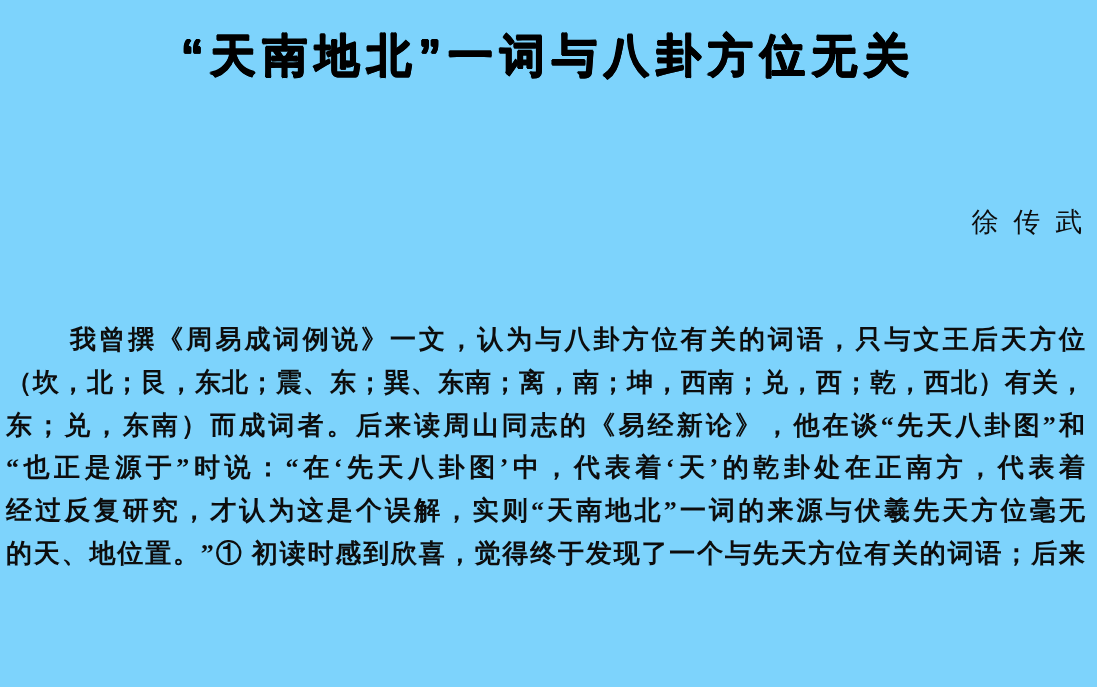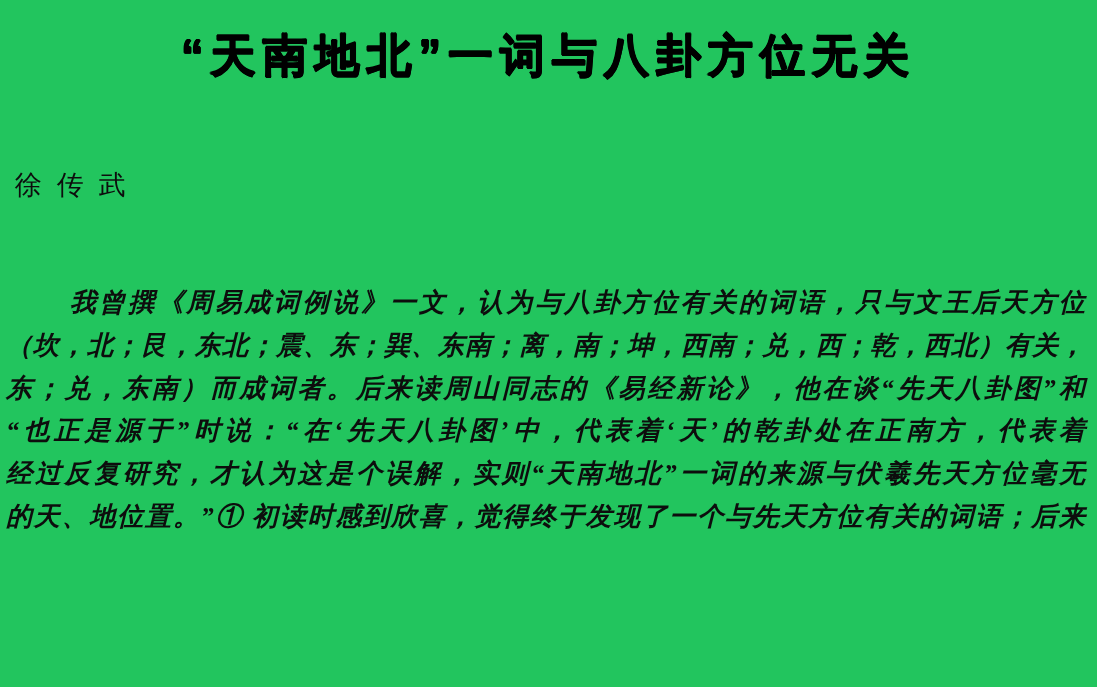--- a/index.html
+++ b/index.html
@@ -4,43 +4,43 @@
 <style>
   html, body {
     margin: 0;
     padding: 0;
     background: #ffffff;
   }
   .page {
     position: relative;
     width: 1097px;
     height: 687px;
-    background: #22c55e;
+    background: #7dd3fc;
     overflow: hidden;
     color: #0a0a0a;
     font-family: "Liberation Sans", sans-serif;
   }
   .article-title {
     margin: 0;
     padding-top: 27px;
     text-align: center;
     font-size: 45px;
     line-height: 58px;
     font-weight: 900;
     letter-spacing: 7px;
     color: #000;
     
     text-shadow: 0.8px 0 currentColor, -0.8px 0 currentColor,
                  0 0.8px currentColor, 0 -0.8px currentColor,
                  0.6px 0.6px currentColor;
     white-space: nowrap;
   }
   .author {
-    margin-top: 83px;
-    text-align: left;
+    margin-top: 120px;
+    text-align: right;
     font-size: 27px;
     line-height: 34px;
     font-weight: 500;
     letter-spacing: 0.55em;
     
     text-indent: 0.55em;
     color: #0d0d0d;
   }
   .bodytext {
     margin-top: 80px;
@@ -53,21 +53,20 @@
   .bodytext p {
     margin: 0;
     line-height: 42.8px;
     white-space: nowrap;
   }
   .bodytext p.j {
     white-space: normal;
     text-align: justify;
     text-align-last: justify;
     text-justify: inter-character;
-    font-style: italic;
   }
   .bodytext p.indent {
     text-indent: 64px;
   }
 </style>
 </head>
 <body>
 
 <div class="page">
   <h1 class="article-title">“天南地北”一词与八卦方位无关</h1>

